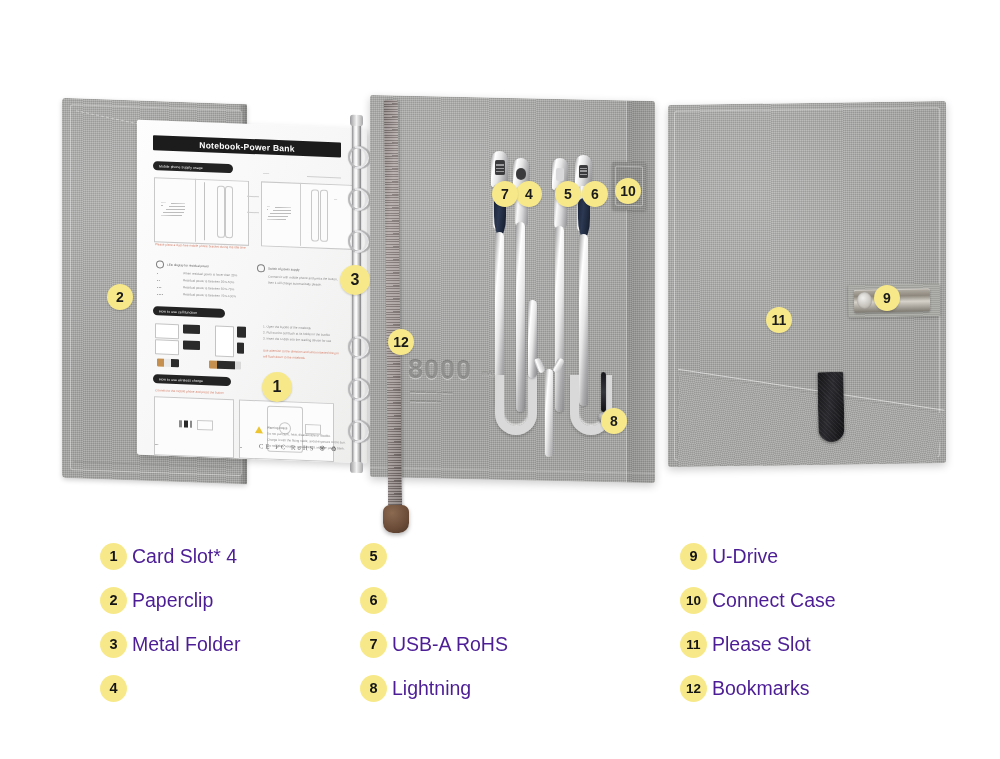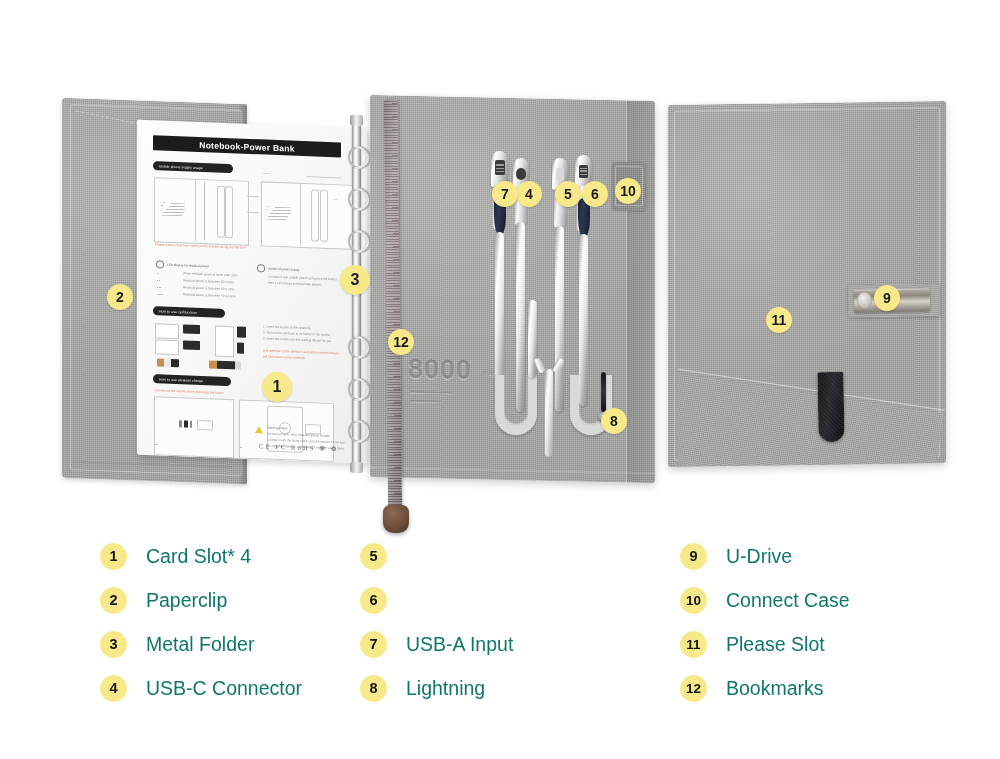--- a/index.html
+++ b/index.html
@@ -356,21 +356,21 @@
   }
   .legend-num{
     width:27px;height:27px;border-radius:50%;
     background:#f7e98a;color:#141414;
     display:flex;align-items:center;justify-content:center;
     font-size:14.5px;font-weight:bold;flex:0 0 auto;
     font-family:"Liberation Sans",sans-serif;
   }
   .legend-num.wide{font-size:13.5px;}
   .legend-label{
-    margin-left:19px;font-size:19.5px;color:#0f766e;
+    margin-left:5px;font-size:19.5px;color:#4c1d95;
     font-family:"Liberation Sans",sans-serif;white-space:nowrap;
   }
 </style>
 </head>
 <body>
 
 <div id="photo-stage">
 
   <div id="left-cover" class="fabric">
     <div id="left-cover-pocket"></div>
@@ -582,33 +582,32 @@
       <div class="legend-row">
         <div class="legend-num">2</div>
         <div class="legend-label">Paperclip</div>
       </div>
       <div class="legend-row">
         <div class="legend-num">3</div>
         <div class="legend-label">Metal Folder</div>
       </div>
       <div class="legend-row">
         <div class="legend-num">4</div>
-        <div class="legend-label">USB-C Connector</div>
       </div>
     </div>
   <div class="legend-col" id="col-2">
       <div class="legend-row">
         <div class="legend-num">5</div>
       </div>
       <div class="legend-row">
         <div class="legend-num">6</div>
       </div>
       <div class="legend-row">
         <div class="legend-num">7</div>
-        <div class="legend-label">USB-A Input</div>
+        <div class="legend-label">USB-A RoHS</div>
       </div>
       <div class="legend-row">
         <div class="legend-num">8</div>
         <div class="legend-label">Lightning</div>
       </div>
     </div>
   <div class="legend-col" id="col-3">
       <div class="legend-row">
         <div class="legend-num">9</div>
         <div class="legend-label">U-Drive</div>

